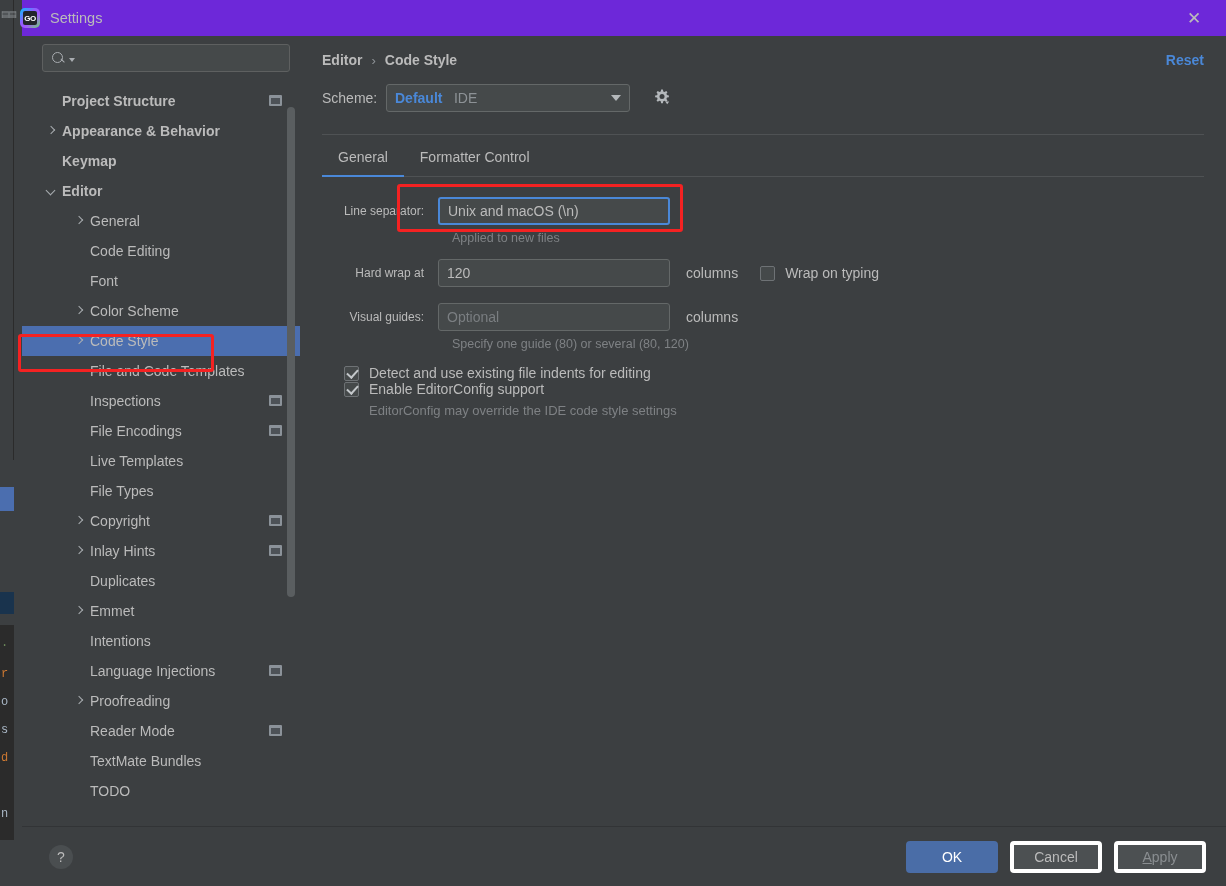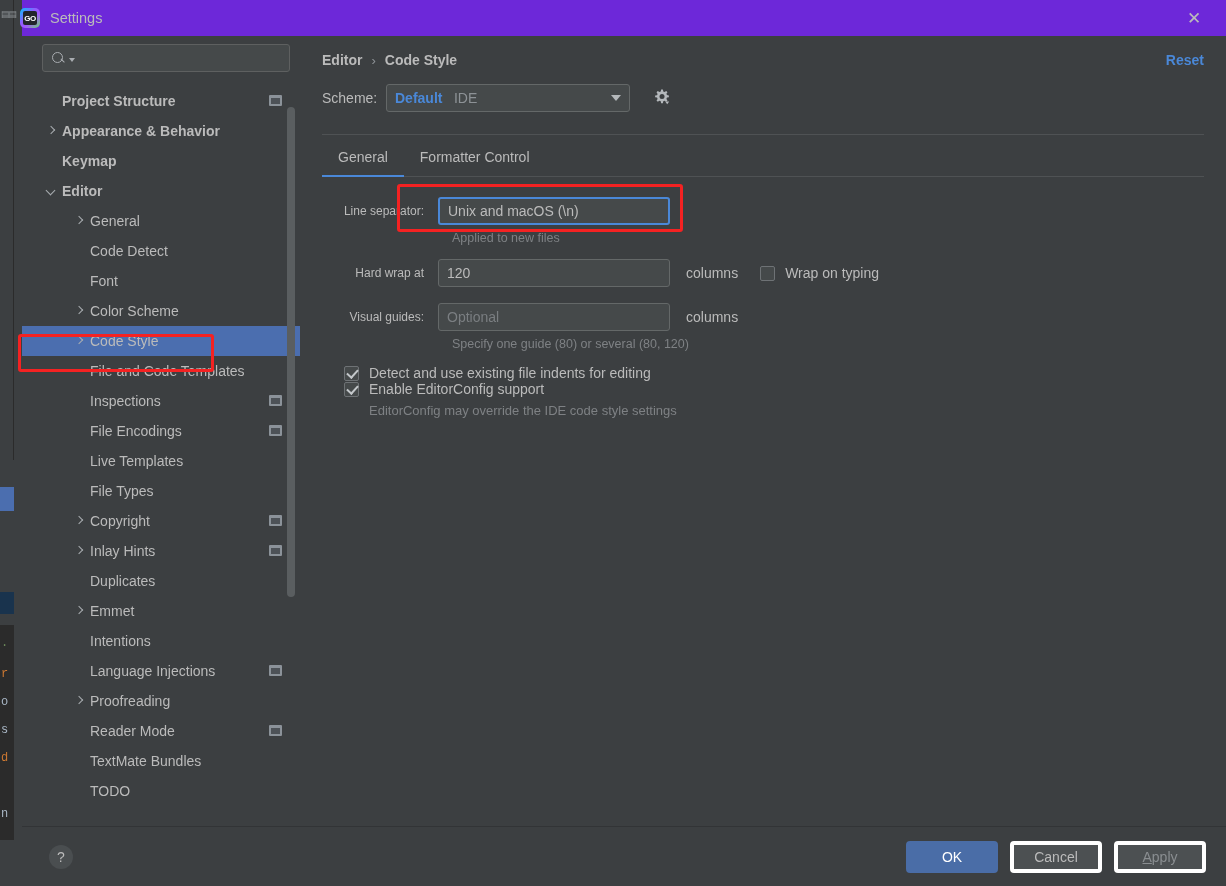--- a/index.html
+++ b/index.html
@@ -216,21 +216,21 @@
             <div class="tree-row bold" style="padding-left: 22px;">
               <span class="arrow d"></span>
               <span class="lbl">Editor</span>
             </div>
             <div class="tree-row" style="padding-left: 50px;">
               <span class="arrow r"></span>
               <span class="lbl">General</span>
             </div>
             <div class="tree-row" style="padding-left: 50px;">
               <span class="arrow"></span>
-              <span class="lbl">Code Detect</span>
+              <span class="lbl">Code Editing</span>
             </div>
             <div class="tree-row" style="padding-left: 50px;">
               <span class="arrow"></span>
               <span class="lbl">Font</span>
             </div>
             <div class="tree-row" style="padding-left: 50px;">
               <span class="arrow r"></span>
               <span class="lbl">Color Scheme</span>
             </div>
             <div class="tree-row sel" style="padding-left: 50px;">

